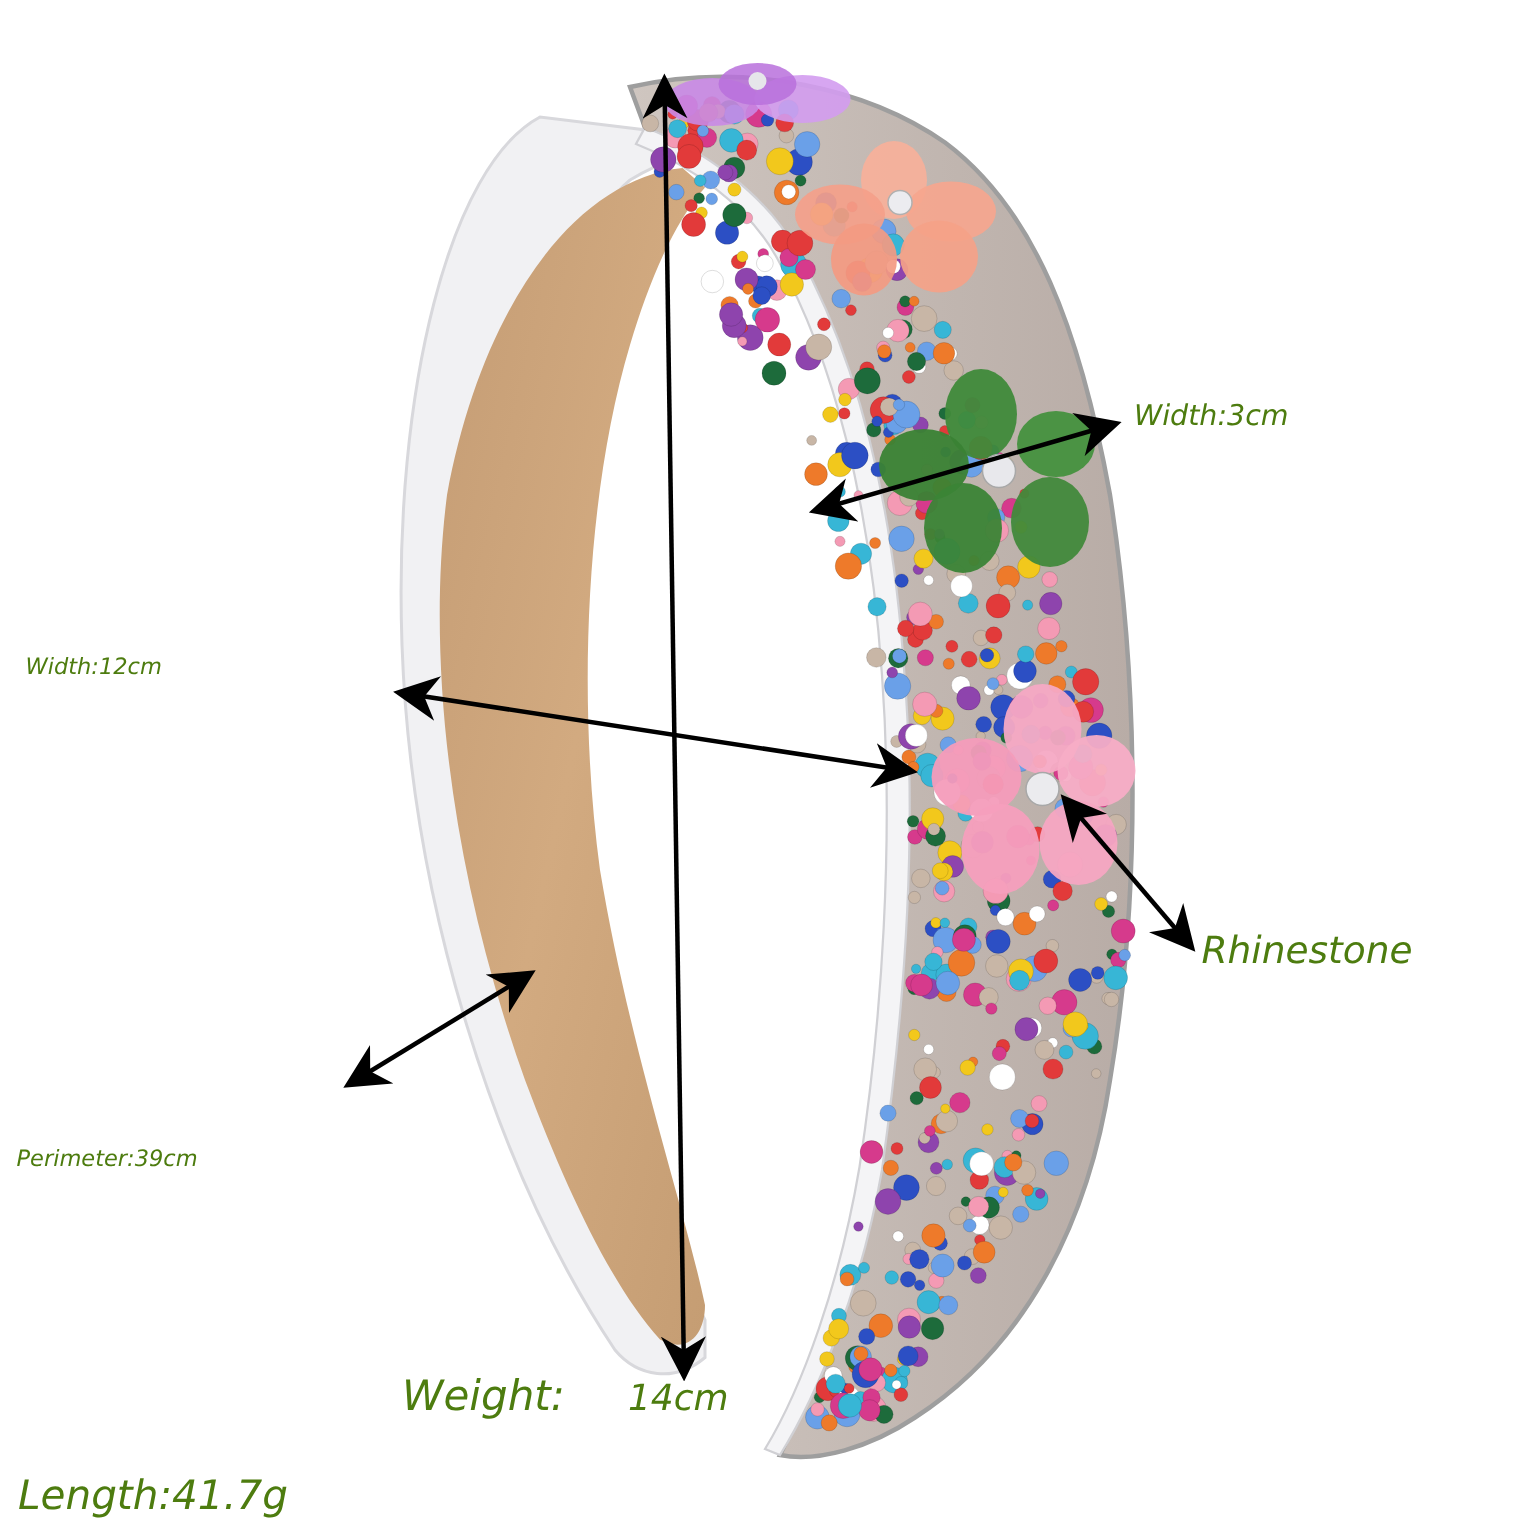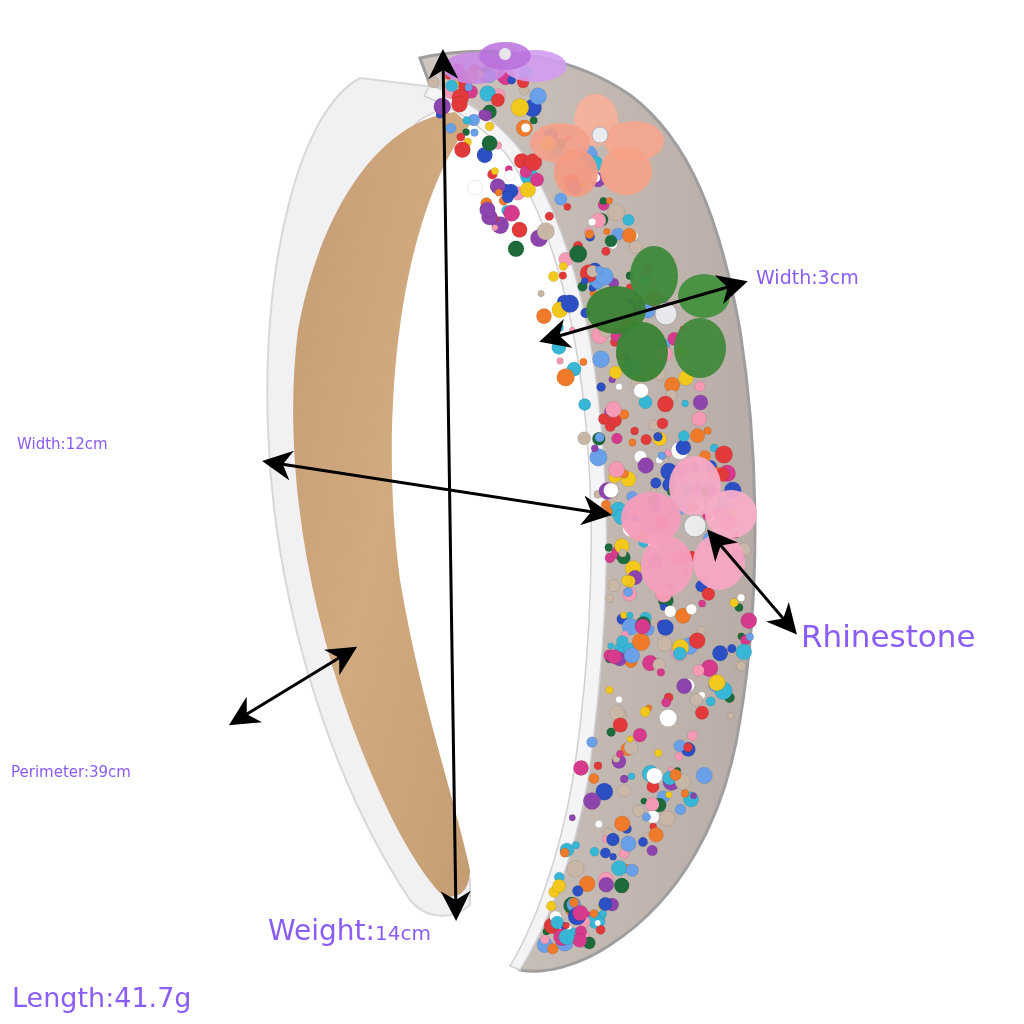--- a/index.html
+++ b/index.html
@@ -1,26 +1,26 @@
 <!DOCTYPE html>
 <html><head>
 <meta charset="utf-8">
 <style>
   html, body { margin:0; padding:0; background:#ffffff; }
   body { width:1024px; height:1024px; position:relative; overflow:hidden;
          font-family:"DejaVu Sans","Liberation Sans",sans-serif; color:#111; }
   #scene { position:absolute; left:0; top:0; width:1024px; height:1024px; }
-  .label { position:absolute; white-space:nowrap; color:#8b5cf6; line-height:1; }
+  .label { position:absolute; white-space:nowrap; color:#4d7c0f; line-height:1;font-style:italic; }
   .lbl-width12 { left:17px; top:437px; font-size:15px; }
   .lbl-width3  { left:756px; top:268px; font-size:19px; }
   .lbl-perim   { left:11px; top:765px; font-size:15px; }
   .lbl-length  { left:268px; top:917px; font-size:28px; }
-  .lbl-length .unit { font-size:20px; }
+  .lbl-length .unit { font-size:24px;margin-left:42px; }
   .lbl-weight  { left:12px; top:984px; font-size:27px; }
-  .lbl-rhine   { left:801px; top:621px; font-size:31px; }
+  .lbl-rhine   { left:801px; top:621px; font-size:25px; }
 </style>
 </head>
 <body>
 
 <svg id="scene" viewBox="0 0 1024 1024" xmlns="http://www.w3.org/2000/svg">
   <defs>
     <marker id="ah" markerWidth="10" markerHeight="10" refX="8" refY="5" orient="auto" markerUnits="strokeWidth">
       <path d="M0,0 L10,5 L0,10 L3,5 Z" fill="#000"></path>
     </marker>
     <marker id="ahs" markerWidth="10" markerHeight="10" refX="2" refY="5" orient="auto" markerUnits="strokeWidth">

